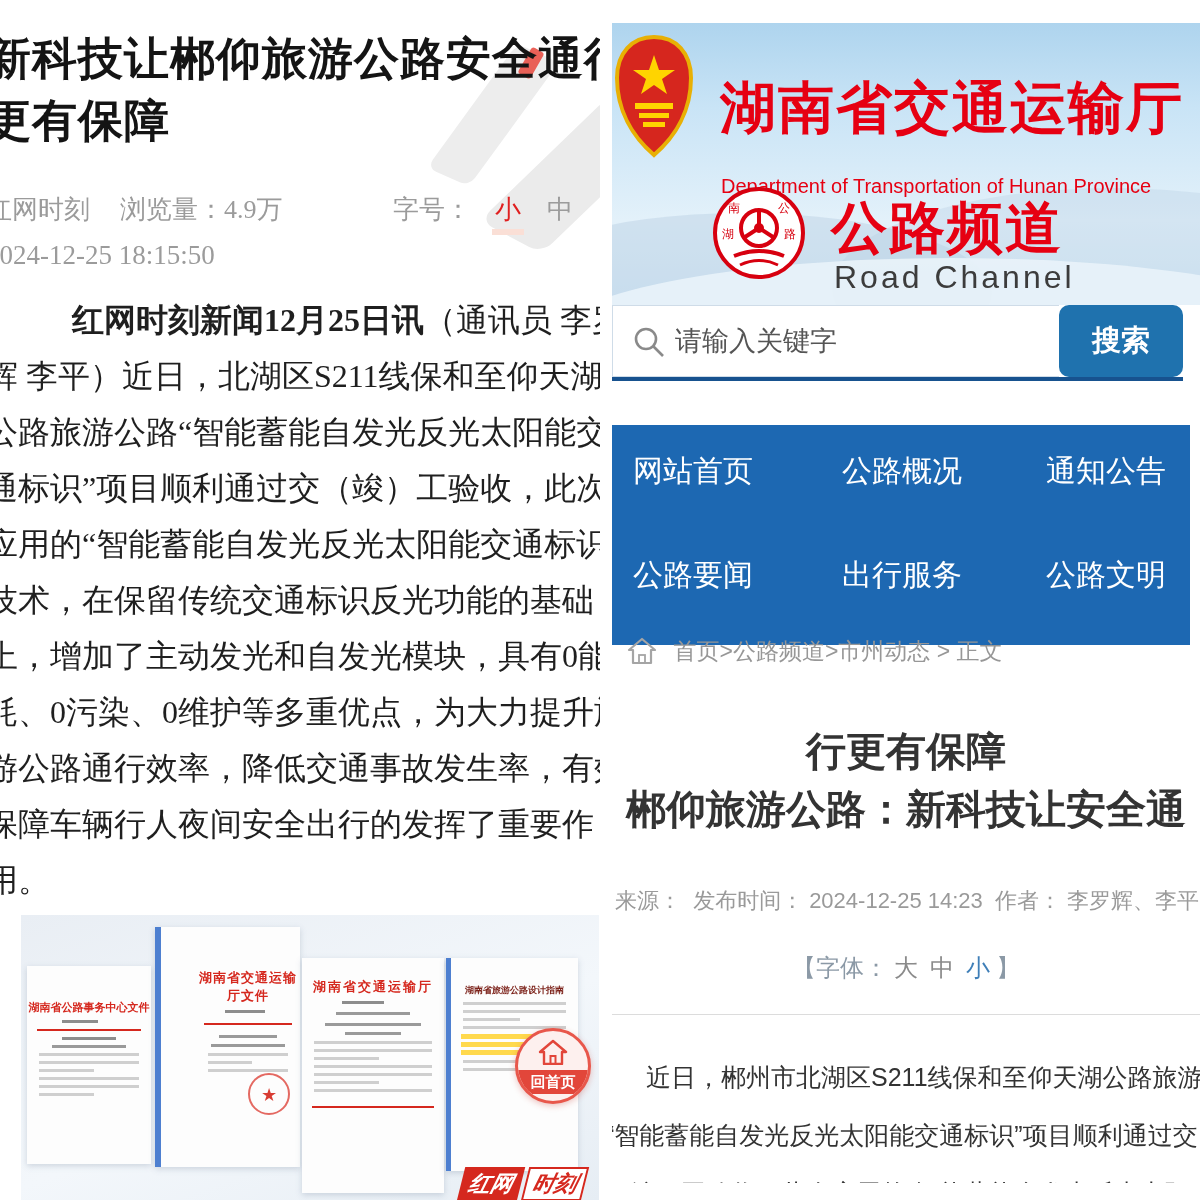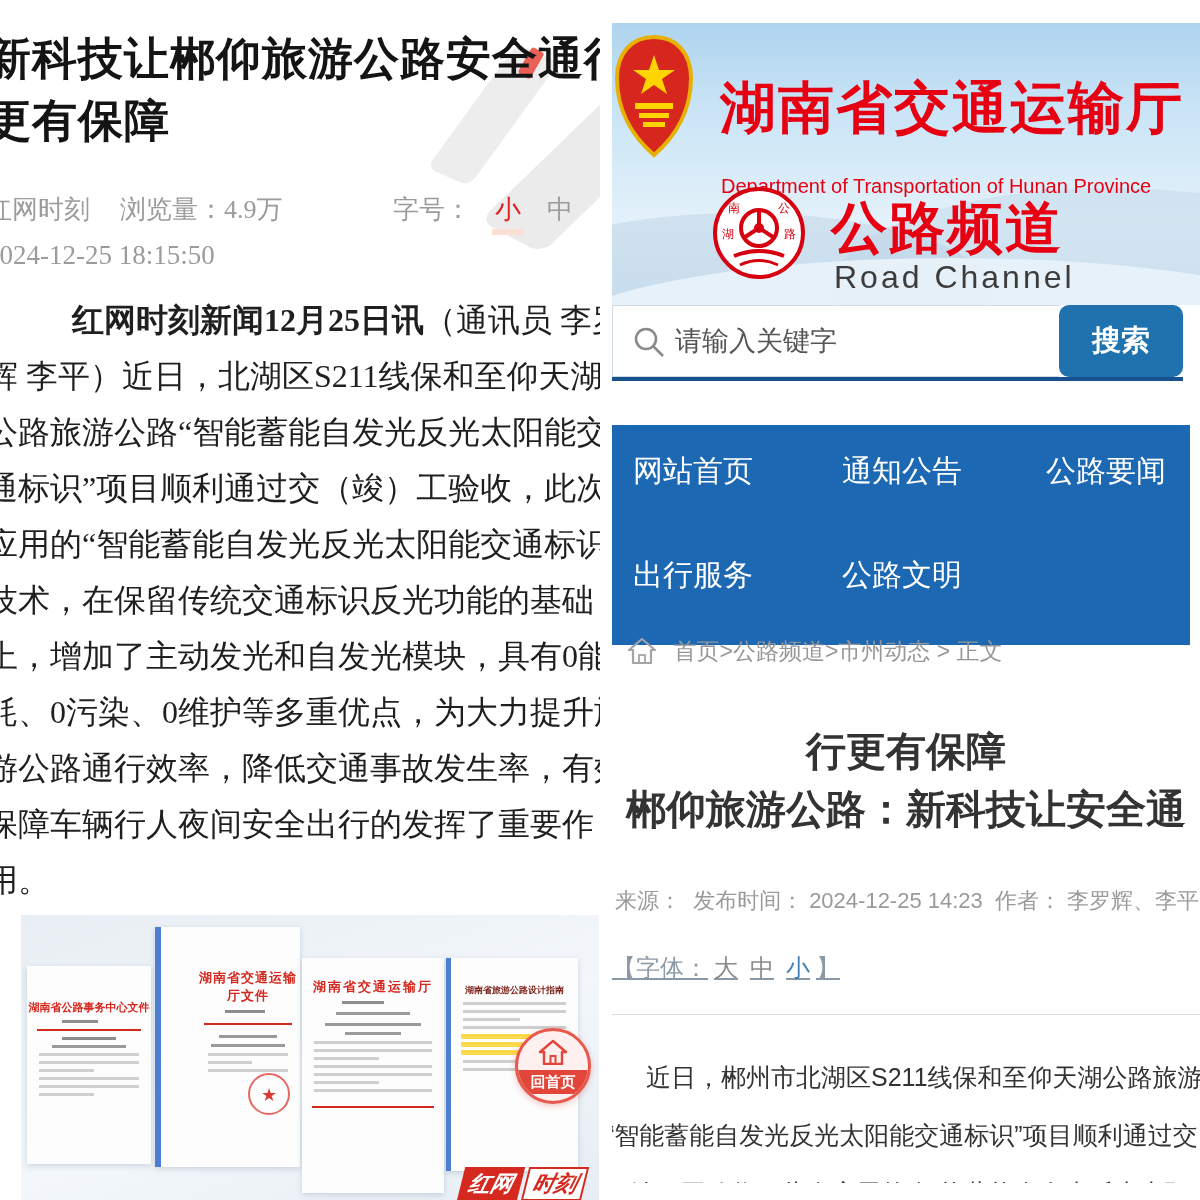--- a/index.html
+++ b/index.html
@@ -113,22 +113,22 @@
            padding:26px 0 0 21px; }
   .r-nav a { color:#fff; font-size:30px; text-decoration:none; line-height:40px; }
   .r-breadcrumb { position:absolute; left:15px; top:636px; height:32px; white-space:nowrap; }
   .r-breadcrumb .bc-text { display:inline-block; vertical-align:top; margin-left:12px;
            font-size:23px; color:#979797; line-height:30px; }
   .r-title { position:absolute; left:0; top:722px; width:588px; text-align:center;
              font-size:40px; font-weight:700; color:#333; line-height:58px; }
   .r-meta { position:absolute; left:0; top:886px; width:588px; text-align:center;
             font-size:22px; color:#9a9a9a; white-space:nowrap; }
   .r-meta span { margin:0 3px; }
-  .r-fontbar { position:absolute; left:0; top:952px; width:588px; 
-               font-size:24px; color:#8b99a6;text-decoration:underline; }
+  .r-fontbar { position:absolute; left:0; top:952px; width:588px; text-align:center;
+               font-size:24px; color:#8b99a6; }
   .r-fontbar .fb { color:#8b8b8b; margin:0 6px; }
   .r-fontbar .fb.active { color:#3f7fb8; }
   .r-divider { position:absolute; left:0; top:1014px; width:588px; height:1px; background:#dcdcdc; }
   .r-body { position:absolute; left:0; top:1048px; width:600px; }
   .r-line { font-size:25px; line-height:58px; color:#333; white-space:nowrap; }
   .r-line.indent { text-indent:34px; }
   .r-line.hang { margin-left:-6px; }
   .r-bottom-mask { position:absolute; left:0; top:1183px; width:588px; height:20px; background:#fff; }
 </style>
 </head>
@@ -272,20 +272,21 @@
       <input class="r-search-input" type="text" placeholder="请输入关键字" style="">
       <svg class="search-icon" width="34" height="34" viewBox="0 0 34 34">
         <circle cx="14" cy="14" r="10" fill="none" stroke="#8a8a8a" stroke-width="2.6"></circle>
         <line x1="21.5" y1="21.5" x2="31" y2="31" stroke="#8a8a8a" stroke-width="2.6"></line>
       </svg>
       <button class="r-search-btn">搜索</button>
     </div>
 
     <nav class="r-nav">
       <a href="#">网站首页</a>
+      <a href="#">公路概况</a>
       <a href="#">通知公告</a>
       <a href="#">公路要闻</a>
       <a href="#">出行服务</a>
       <a href="#">公路文明</a>
     </nav>
 
     <div class="r-breadcrumb">
       <svg width="30" height="30" viewBox="0 0 30 30">
         <path d="M15 3 L28 14 L24 14 L24 27 L6 27 L6 14 L2 14 Z" fill="none" stroke="#a5a5a5" stroke-width="2.2" stroke-linejoin="round"></path>
         <rect x="12" y="19" width="6" height="8" fill="none" stroke="#a5a5a5" stroke-width="1.8"></rect>

